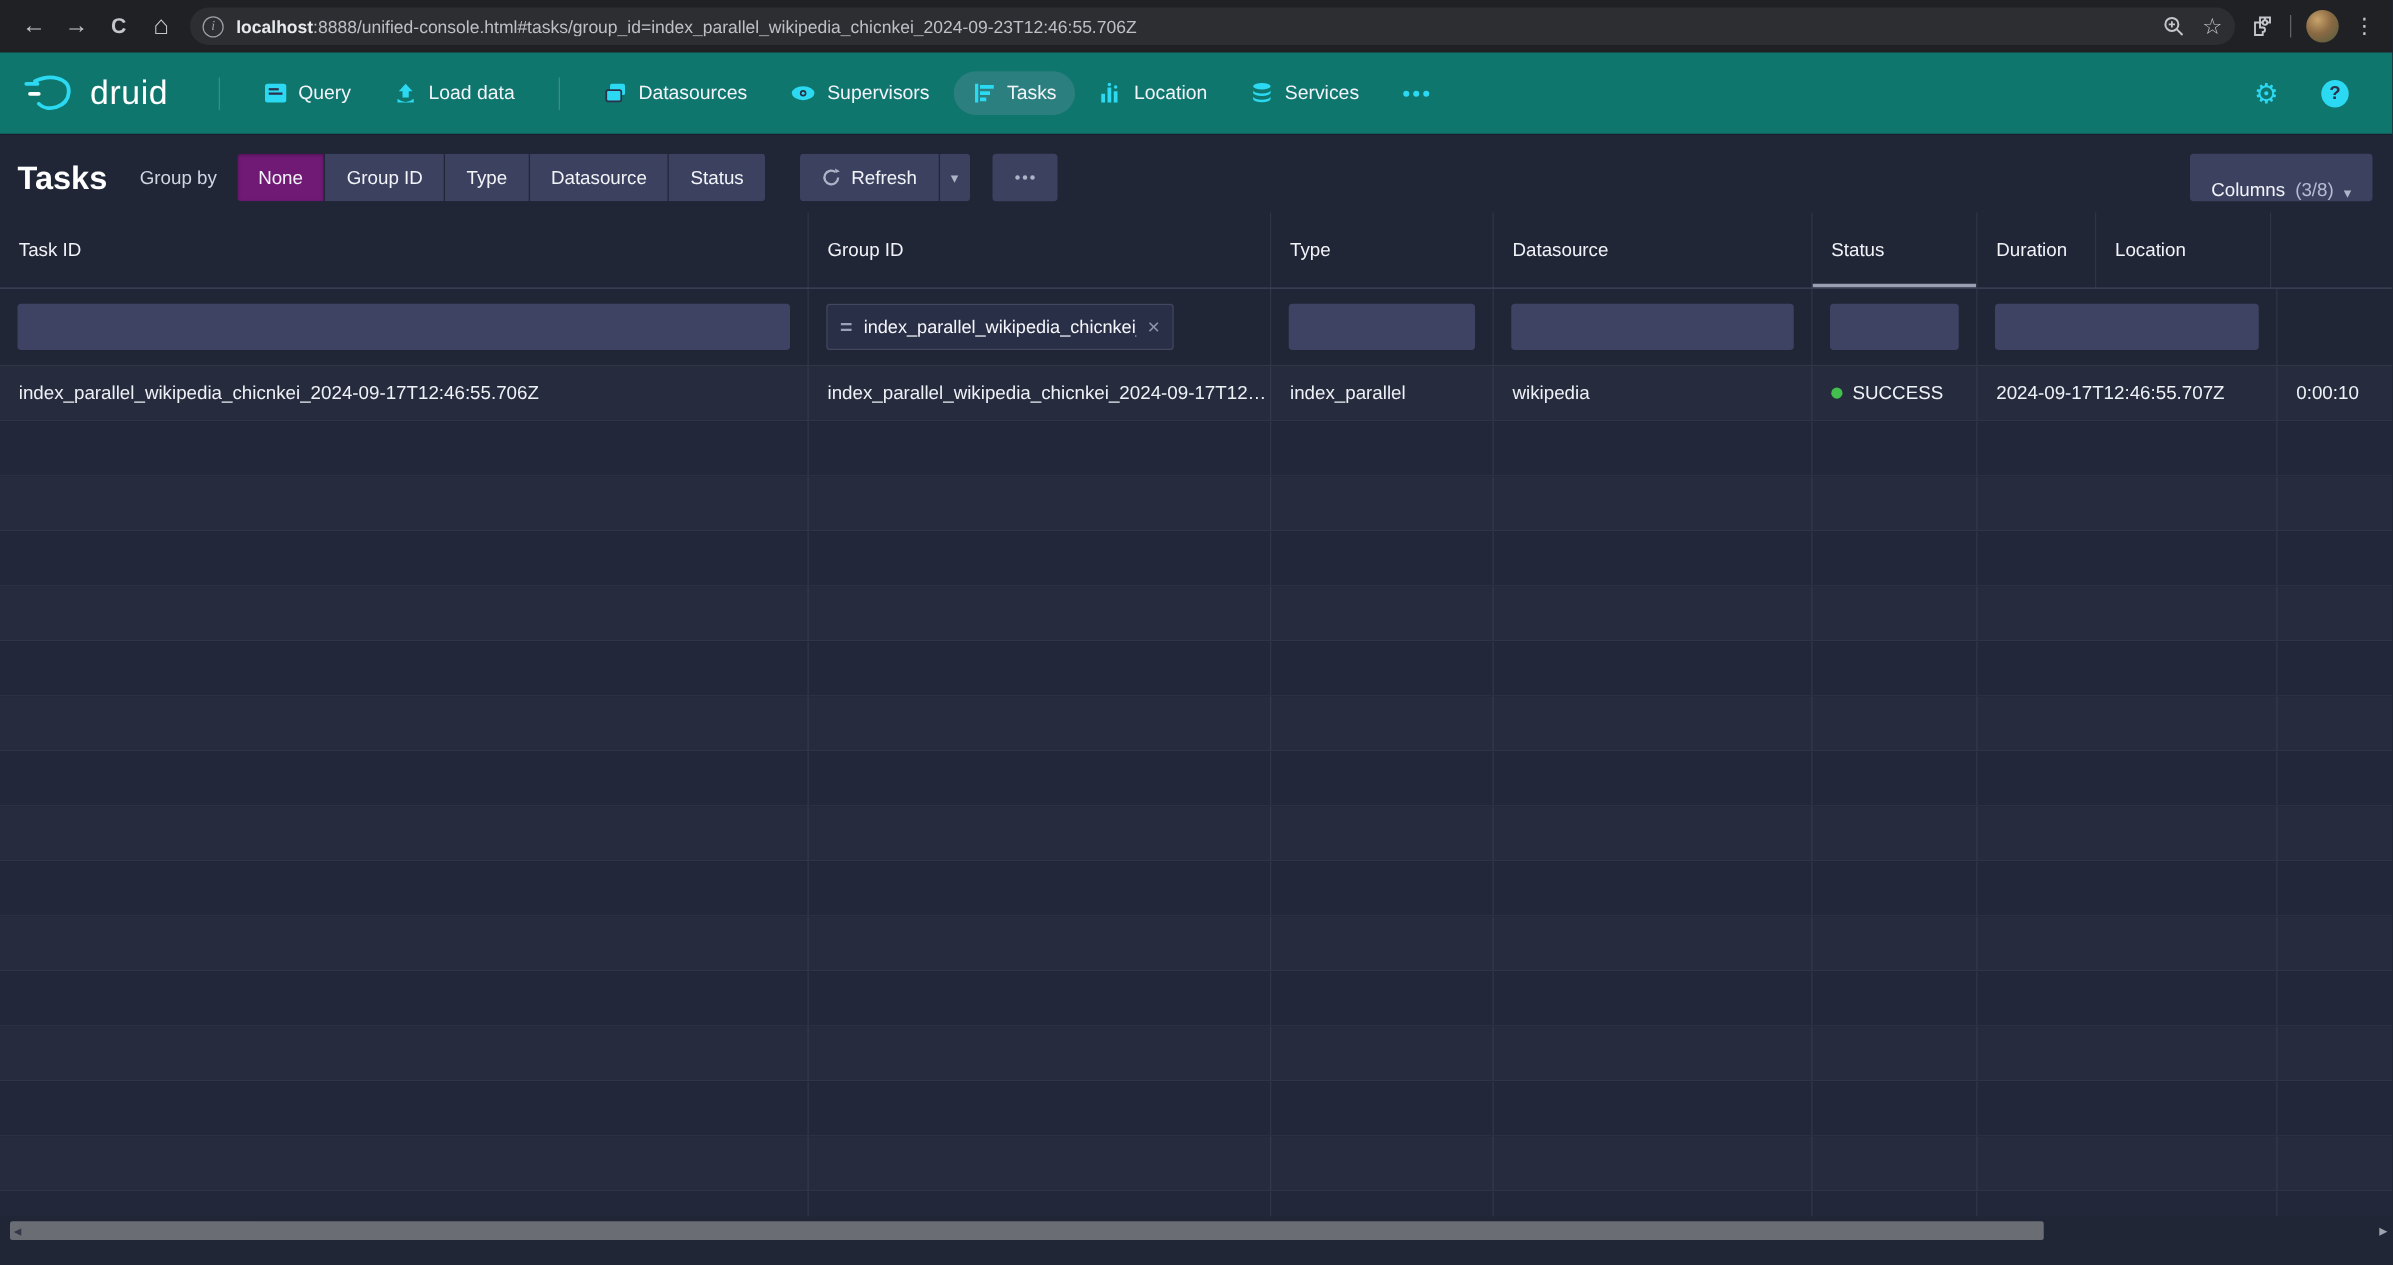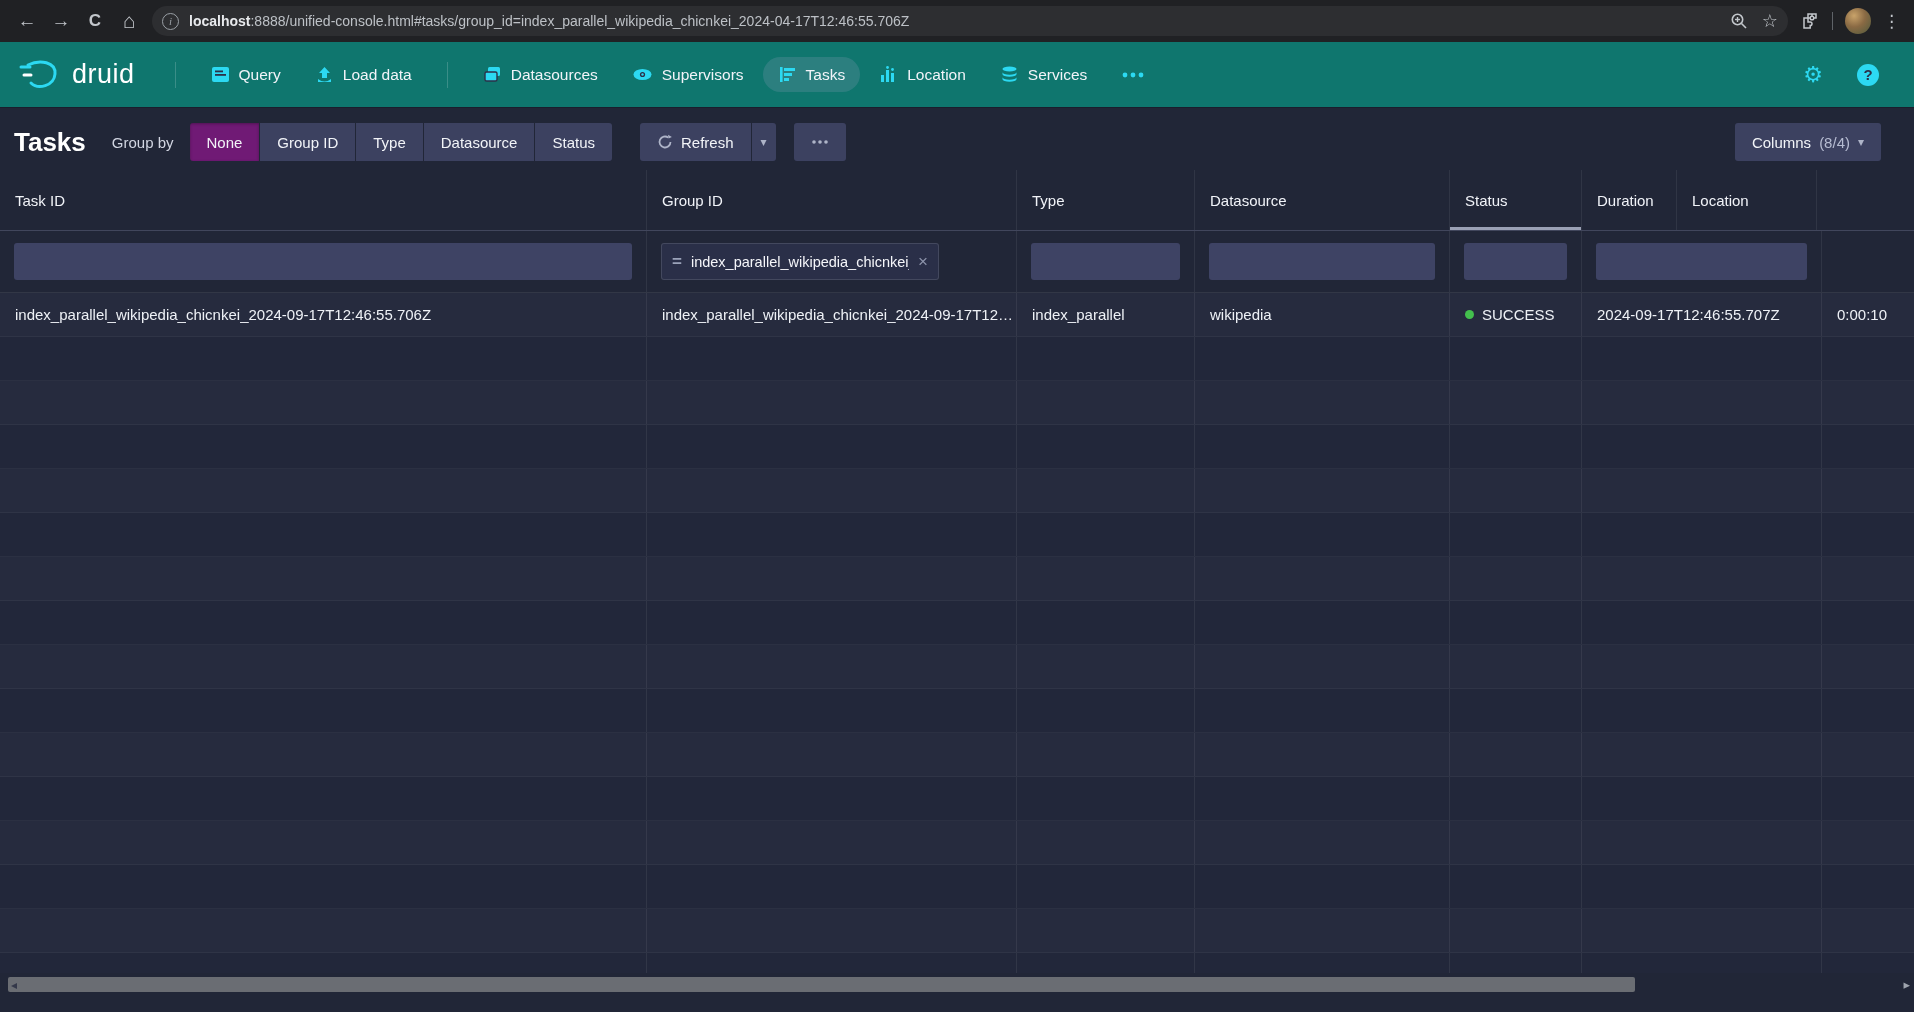--- a/index.html
+++ b/index.html
@@ -45,21 +45,21 @@
   .btn-group { display:flex; gap:1px; border-radius:3px; overflow:hidden; }
   .tbtn { height:38px; padding:0 17px; background:#3c4160; color:#f2f4f8; font-size:15px;
     display:flex; align-items:center; gap:8px; border:none; cursor:pointer; white-space:nowrap;
     font-family:inherit; }
   .tbtn.active { background:#701a75; box-shadow:inset 0 1px 3px rgba(0,0,0,.3); }
   .refresh-group { margin-left:28px; }
   .caret-seg { padding:0 9px; }
   .more-btn { margin-left:18px; border-radius:3px; color:#aeb4c8; font-size:18px; letter-spacing:1px; }
   .caret { color:#aeb4c8; font-size:12px; }
   .tb-spacer { flex:1; }
-  .columns-btn { border-radius:3px; margin-right:19px; }
+  .columns-btn { border-radius:3px; margin-right:2px;align-items:flex-end; }
   .columns-count { color:#b6bcd2; }
 
   
   .table { position:relative; }
   .hrow, .frow, .trow { display:flex; }
   .cell { flex-shrink:0; border-right:1px solid rgba(255,255,255,.07); display:flex;
     align-items:center; overflow:hidden; white-space:nowrap; }
   .c0{width:647px} .c1{width:370px} .c2{width:178px} .c3{width:255px}
   .c4{width:132px} .c5{width:240px} .c6{width:95px} .c7{width:140px}
   .hrow { height:61px; border-bottom:1px solid #41465c; }
@@ -94,21 +94,21 @@
 </head>
 <body>
 
 <div class="chrome">
   <div class="navbtn">←</div>
   <div class="navbtn">→</div>
   <div class="navbtn" style="font-size:17px;font-weight:bold;">C</div>
   <div class="navbtn" style="font-size:21px;">⌂</div>
   <div class="omnibox">
     <span class="info">i</span>
-    <span class="urltext"><b>localhost</b><span>:8888/unified-console.html#tasks/group_id=index_parallel_wikipedia_chicnkei_2024-04-17T12:46:55.706Z</span></span>
+    <span class="urltext"><b>localhost</b><span>:8888/unified-console.html#tasks/group_id=index_parallel_wikipedia_chicnkei_2024-09-23T12:46:55.706Z</span></span>
     <span class="omni-icons">
       <svg class="icon-svg" width="18" height="18" viewBox="0 0 18 18">
           <circle cx="7.5" cy="7.5" r="5.2" fill="none" stroke="#c3c7cc" stroke-width="1.6"></circle>
           <line x1="11.5" y1="11.5" x2="16" y2="16" stroke="#c3c7cc" stroke-width="1.6"></line>
           <line x1="5" y1="7.5" x2="10" y2="7.5" stroke="#c3c7cc" stroke-width="1.4"></line>
           <line x1="7.5" y1="5" x2="7.5" y2="10" stroke="#c3c7cc" stroke-width="1.4"></line>
         </svg>
       <span style="font-size:18px;">☆</span>
     </span>
   </div>
@@ -235,21 +235,21 @@
   <button class="tbtn more-btn">
     <svg class="icon-svg" width="18" height="6" viewBox="0 0 18 6">
         <circle cx="3" cy="3" r="1.8" fill="#aeb4c8"></circle>
         <circle cx="9" cy="3" r="1.8" fill="#aeb4c8"></circle>
         <circle cx="15" cy="3" r="1.8" fill="#aeb4c8"></circle>
       </svg>
   </button>
   <div class="tb-spacer"></div>
   <button class="tbtn columns-btn">
     <span>Columns</span>
-    <span class="columns-count">(8/4)</span>
+    <span class="columns-count">(3/8)</span>
     <span class="caret">▾</span>
   </button>
 </div>
 
 <div class="table">
 
   <div class="hrow">
     <div class="cell c0">Task ID</div>
     <div class="cell c1">Group ID</div>
     <div class="cell c2">Type</div>

